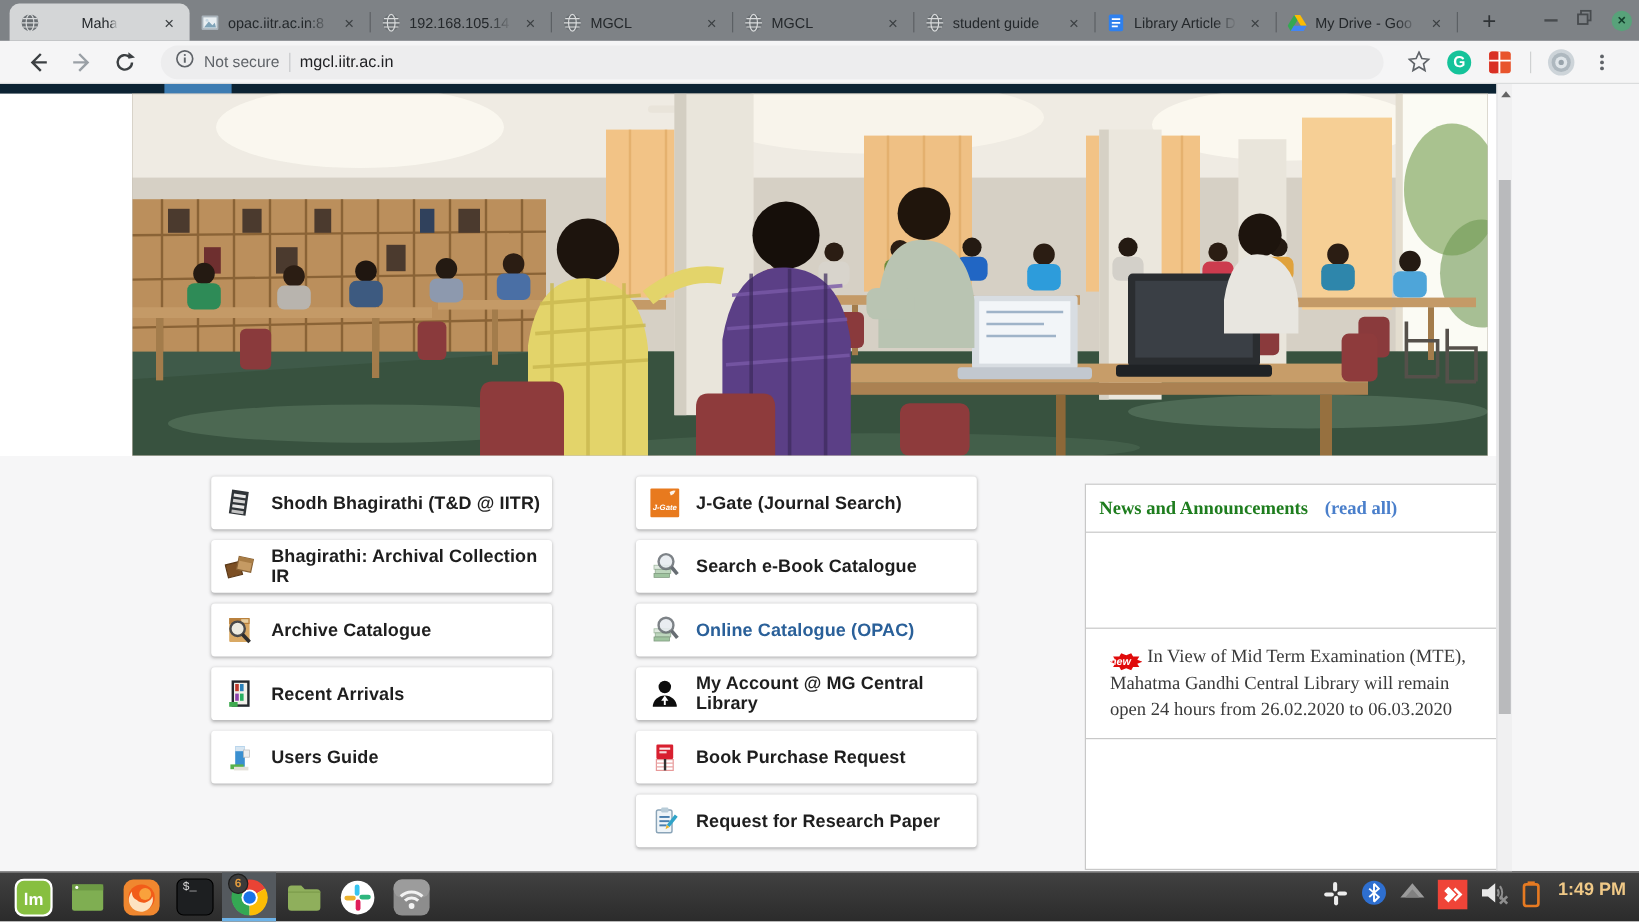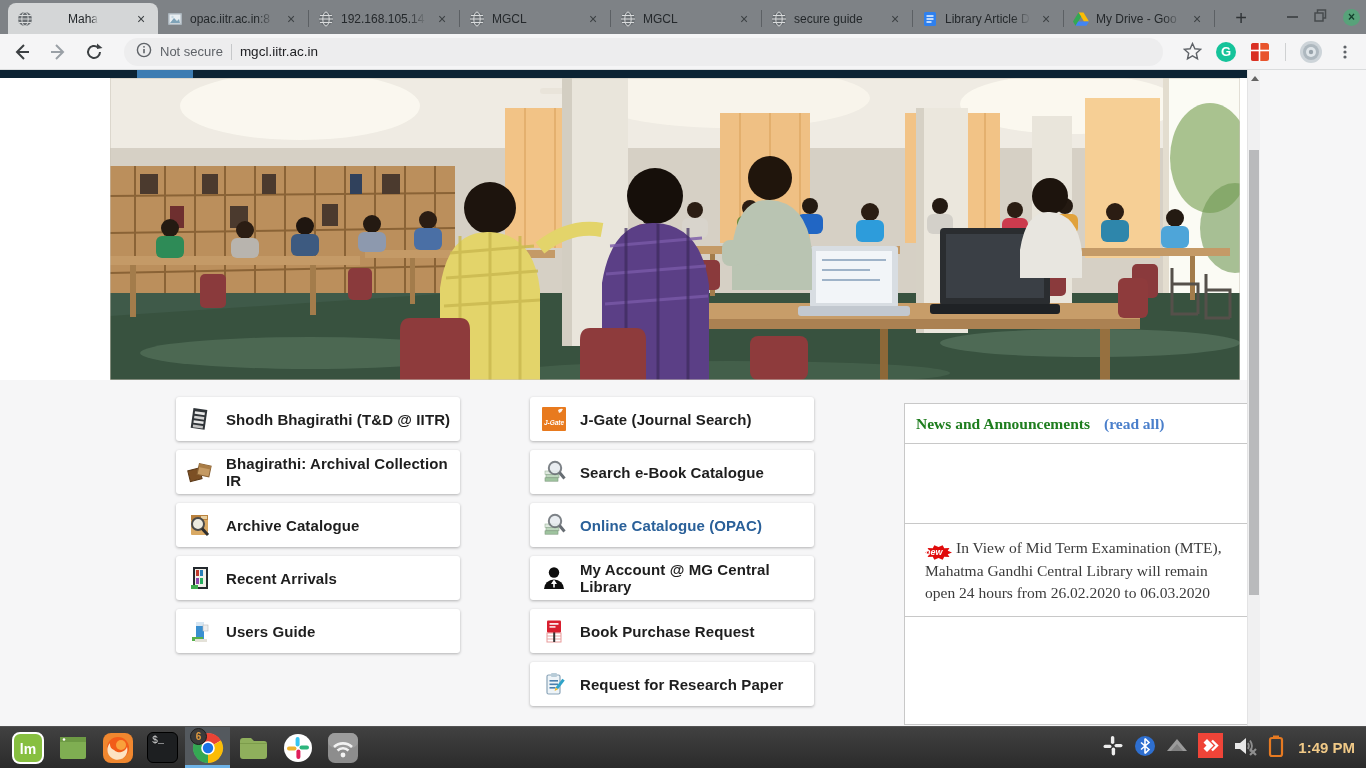--- a/index.html
+++ b/index.html
@@ -15,21 +15,21 @@
     -webkit-mask-image:linear-gradient(90deg,#000 78%,transparent);mask-image:linear-gradient(90deg,#000 78%,transparent);}
   .tab .t-close{font-size:14px;line-height:14px;color:#3c4043;width:16px;text-align:center;border-radius:8px;}
   .tabsep{width:1px;height:17px;background:#5c6064;margin-bottom:7px;}
   .newtab{width:28px;height:28px;margin:0 0 2px 12px;font-size:20px;color:#2f3336;display:flex;align-items:center;justify-content:center;border-radius:14px;}
   .winctl{position:absolute;right:6px;top:0;height:34px;display:flex;align-items:center;gap:16px;}
   .wc-min{width:11px;height:2px;background:#474b4e;}
   .wc-close{width:17px;height:17px;border-radius:50%;background:#58a27a;display:flex;align-items:center;justify-content:center;
     color:#123f2b;font-size:12px;font-weight:bold;line-height:1;}
 
   
-  .toolbar{height:36px;background:#f5f5f6;border-bottom:1px solid #dadcdd;display:flex;align-items:center;padding:0 8px;box-sizing:border-box;gap:8px;}
+  .toolbar{height:36px;background:#f5f5f6;border-bottom:1px solid #dadcdd;display:flex;align-items:center;padding:0 18px;box-sizing:border-box;gap:8px;}
   .navbtn{width:28px;height:28px;display:flex;align-items:center;justify-content:center;border-radius:14px;}
   .omnibox{flex:1;height:28px;background:#ededee;border-radius:14px;margin:0 8px;display:flex;align-items:center;padding:0 12px;gap:8px;box-sizing:border-box;}
   .sec-text{font-size:13px;color:#5f6368;}
   .omni-div{width:1px;height:16px;background:#c6c8ca;}
   .url-text{font-size:13.5px;color:#202124;}
   .ext{width:26px;height:26px;display:flex;align-items:center;justify-content:center;border-radius:13px;}
   .gram{width:20px;height:20px;border-radius:50%;background:#15c39a;color:#fff;font-size:13px;font-weight:bold;
     display:flex;align-items:center;justify-content:center;}
   .tool-div{width:1px;height:18px;background:#cfd1d2;margin:0 4px;}
 
@@ -69,21 +69,21 @@
 
   
   .taskbar{height:42px;background:linear-gradient(#414141,#2b2b2b);border-top:1px solid #525252;box-sizing:border-box;
     display:flex;align-items:center;padding:0 5px;}
   .launcher{width:45px;height:41px;display:flex;align-items:center;justify-content:center;position:relative;}
   .launcher.activeapp{background:#54595e;box-shadow:inset 0 -3px 0 #6db3e8;}
   .chrome-badge{position:absolute;top:1px;left:5px;width:15px;height:15px;border-radius:50%;background:#3a3a3a;border:1px solid #1d1d1d;
     color:#e09a3e;font-size:10px;font-weight:bold;display:flex;align-items:center;justify-content:center;}
   .term{width:31px;height:31px;background:#1d1f21;border:1px solid #000;border-radius:6px;color:#d7d7d7;
     font-family:"Liberation Mono",monospace;font-size:10px;padding:2px 0 0 4px;box-sizing:border-box;}
-  .tray{margin-left:auto;display:flex;align-items:center;gap:9px;padding-right:6px;}
+  .tray{margin-left:auto;display:flex;gap:9px;padding-right:6px;}
   .clock{color:#f0c987;font-size:15px;font-weight:bold;margin-left:4px;white-space:nowrap;}
 </style>
 </head>
 <body>
 
 <div class="window">
 
   <div class="tabstrip">
 
     <div class="tab active">
@@ -162,21 +162,21 @@
     <div class="tab">
       <span class="favicon">
         <svg width="16" height="16">
             <circle cx="8" cy="8" r="7" fill="#6a6f73"></circle>
             <ellipse cx="8" cy="8" rx="3.2" ry="7" fill="none" stroke="#d9dbdc" stroke-width="1"></ellipse>
             <line x1="1" y1="8" x2="15" y2="8" stroke="#d9dbdc" stroke-width="1"></line>
             <line x1="2" y1="4.5" x2="14" y2="4.5" stroke="#d9dbdc" stroke-width="1"></line>
             <line x1="2" y1="11.5" x2="14" y2="11.5" stroke="#d9dbdc" stroke-width="1"></line>
           </svg>
       </span>
-      <span class="t-title">secure guide</span>
+      <span class="t-title">student guide</span>
       <span class="t-close">×</span>
     </div>
     <div class="tabsep"></div>
 
     <div class="tab">
       <span class="favicon">
         <svg width="16" height="16">
             <rect x="2" y="1" width="12" height="14" rx="1.5" fill="#2f80ed"></rect>
             <line x1="4.5" y1="5" x2="11.5" y2="5" stroke="#fff" stroke-width="1.4"></line>
             <line x1="4.5" y1="8" x2="11.5" y2="8" stroke="#fff" stroke-width="1.4"></line>

